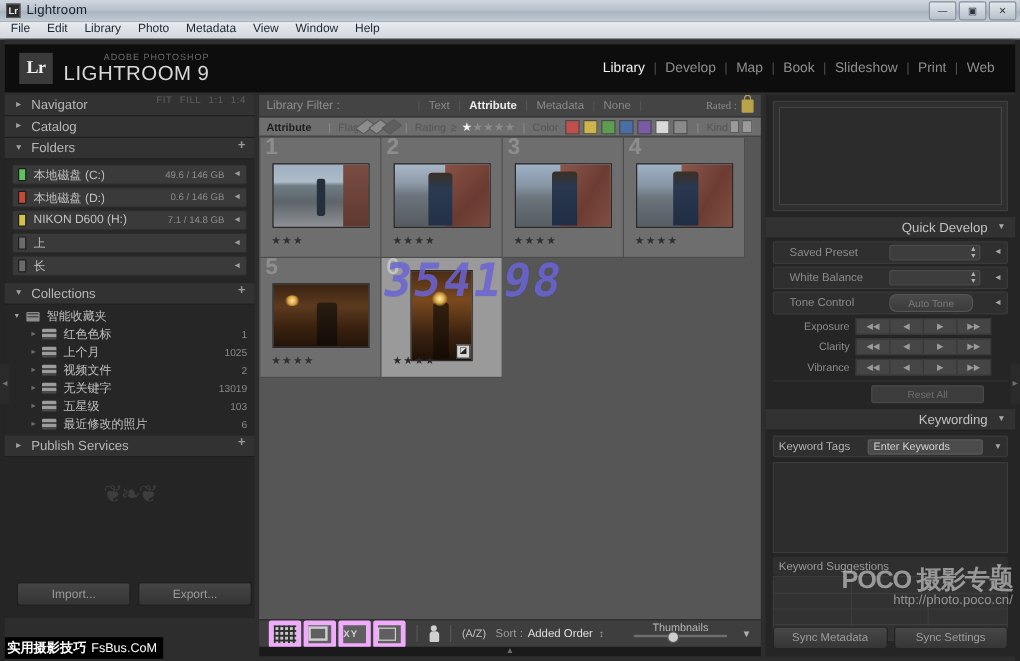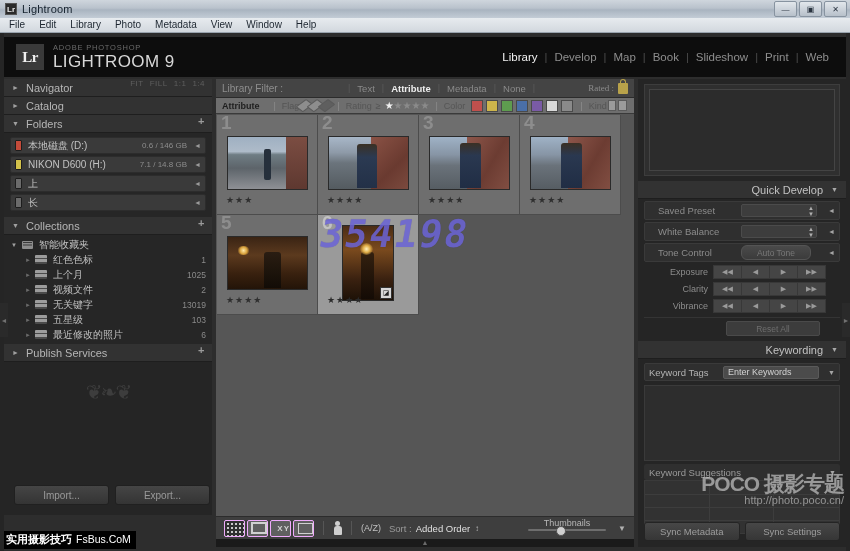--- a/index.html
+++ b/index.html
@@ -72,21 +72,21 @@
     display: flex; align-items: center;
   }
   .lr-badge {
     width: 28px; height: 26px; margin-left: 12px;
     background: #3a3a3a; color: #f0f0f0;
     font-size: 15px; font-weight: bold; letter-spacing: -.5px;
     display: flex; align-items: center; justify-content: center;
     font-family: "Liberation Serif", serif;
   }
   .lr-words { margin-left: 9px; line-height: 1; }
-  .lr-small { font-size: 7.5px; color: #6c6c6c; letter-spacing: .8px; }
+  .lr-small { font-size: 7.5px; color: #6c6c6c; letter-spacing: .8px; text-align: right; }
   .lr-big { font-size: 17px; color: #d8d8d8; letter-spacing: .4px; margin-top: 2px; font-weight: 300; }
   .modules {
     position: absolute; right: 10px; top: 50%; transform: translateY(-50%);
     display: flex; align-items: center; font-size: 11.5px;
   }
   .module { color: #8e8e8e; padding: 0 7px; cursor: default; }
   .module.active { color: #f2f2f2; }
   .module-sep { color: #4d4d4d; font-size: 11px; }
 
   
@@ -311,22 +311,22 @@
 
   
   .toolbar {
     position: absolute; left: 0; right: 0; bottom: 8px; height: 23px;
     background: #3e3e3e; border-top: 1px solid #2c2c2c;
     display: flex; align-items: center; padding: 0 8px; box-sizing: border-box;
     font-size: 9.5px; color: #b5b5b5; position: absolute;
   }
   .tb-group { display: flex; align-items: center; gap: 2px; }
   .view-btn {
-    width: 19px; height: 15px; background: #5f5f5f; border: 1px solid #f0abfc;
-    border-radius: 2px; display: flex; align-items: center; justify-content: flex-end;
+    width: 19px; height: 15px; background: #5f5f5f; border: 4px solid #f0abfc;
+    border-radius: 2px; display: flex; align-items: center; justify-content: flex-start;
   }
   .view-btn.dots {
     background-image: repeating-linear-gradient(to right,#2f2f2f 0 2px, transparent 2px 4px),
                       repeating-linear-gradient(to bottom,#2f2f2f 0 2px, transparent 2px 4px);
     background-size: 4px 4px; background-color: #c9c9c9;
   }
   .view-inner { width: 12px; height: 8px; border: 2px solid #d0d0d0; }
   .view-xy { font-size: 8px; color: #d0d0d0; font-weight: bold; letter-spacing: 1px; }
   .tb-sep { width: 1px; height: 14px; background: #565656; margin: 0 9px; }
   .person-ico {
@@ -556,20 +556,26 @@
       </div>
 
       <div class="panel-header">
         <span class="tri">▼</span>
         <span>Folders</span>
         <span class="hdr-right">
           <span class="plus">+</span>
         </span>
       </div>
       <div class="panel-body">
+        <div class="folder-row">
+          <div class="drive-led" style="background:#5ec35e"></div>
+          <div class="folder-name">本地磁盘 (C:)</div>
+          <div class="folder-size">49.6 / 146 GB</div>
+          <div class="folder-arrow">◄</div>
+        </div>
         <div class="folder-row">
           <div class="drive-led" style="background:#c44b3a"></div>
           <div class="folder-name">本地磁盘 (D:)</div>
           <div class="folder-size">0.6 / 146 GB</div>
           <div class="folder-arrow">◄</div>
         </div>
         <div class="folder-row">
           <div class="drive-led" style="background:#d3c24a"></div>
           <div class="folder-name">NIKON D600 (H:)</div>
           <div class="folder-size">7.1 / 14.8 GB</div>

